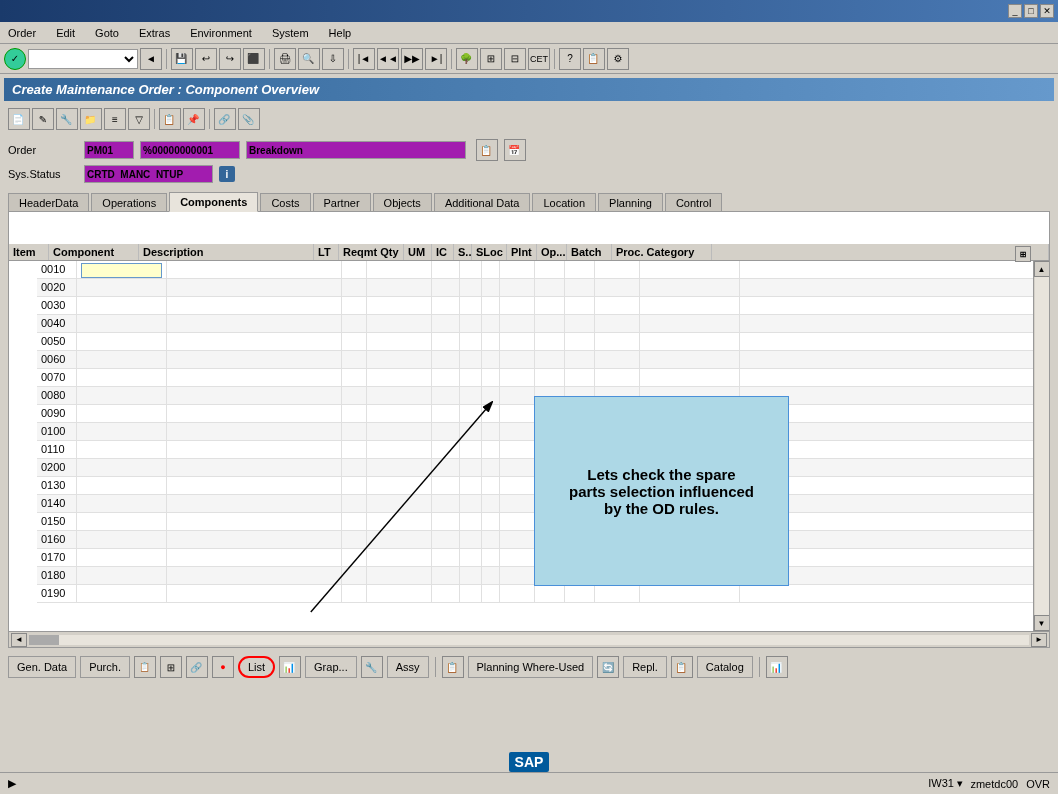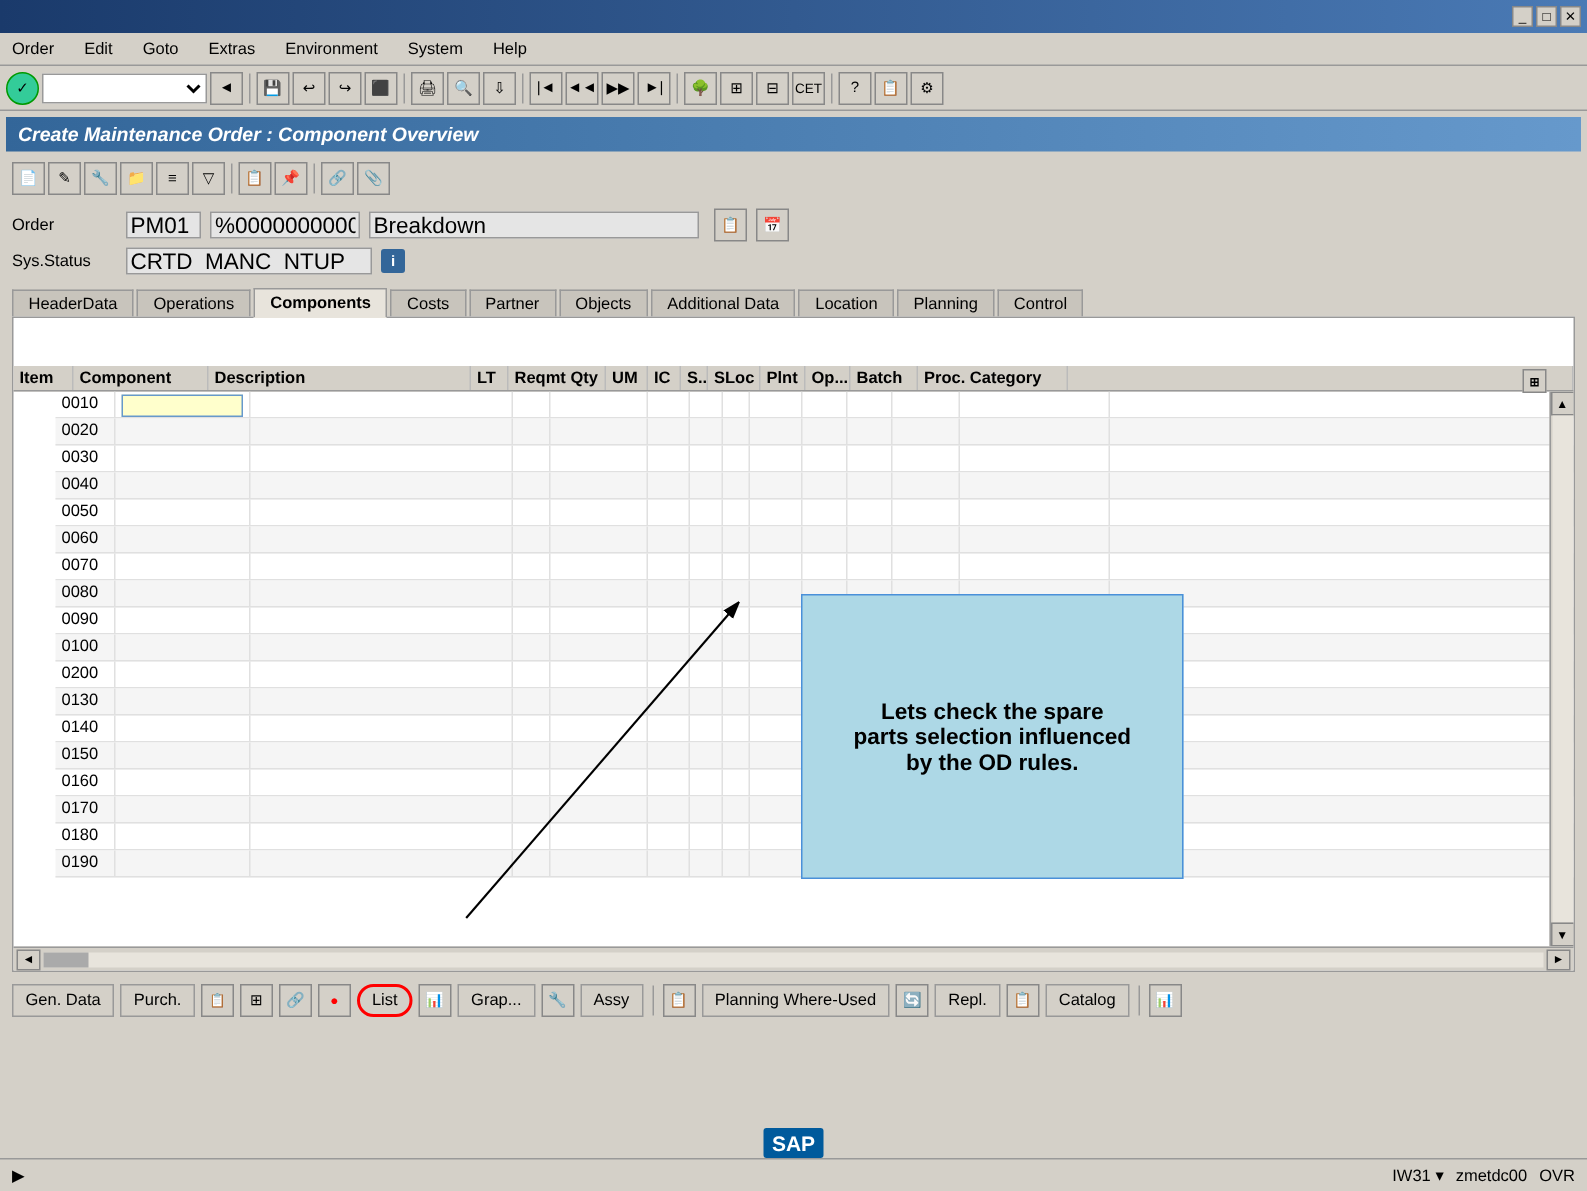--- a/index.html
+++ b/index.html
@@ -120,35 +120,36 @@
       gap: 6px;
     }
     .form-label {
       font-size: 11px;
       color: #000;
       min-width: 70px;
     }
     .form-input {
       height: 18px;
       border: 1px solid #999;
-      background: #e5e5e5;
-      font-size: 15px;
+      background: #a21caf;
+      font-size: 10px;
       padding: 0 2px;
+      font-weight: bold;
     }
     .form-input-order {
       width: 50px;
     }
     .form-input-order2 {
       width: 100px;
     }
     .form-input-desc {
       width: 220px;
     }
     .form-input-sys {
-      width: 164px;
+      width: 129px;
     }
     .info-icon {
       width: 16px;
       height: 16px;
       background: #336699;
       color: white;
       font-size: 10px;
       font-weight: bold;
       display: flex;
       align-items: center;
@@ -718,20 +719,36 @@
             <div class="table-cell col-ic"></div>
             <div class="table-cell col-s"></div>
             <div class="table-cell col-sloc"></div>
             <div class="table-cell col-plnt"></div>
             <div class="table-cell col-op"></div>
             <div class="table-cell col-batch"></div>
             <div class="table-cell col-proc"></div>
             <div class="table-cell col-end"></div>
           </div>
         <div class="table-row">
+            <div class="table-cell col-item">0110</div>
+            <div class="table-cell col-component"></div>
+            <div class="table-cell col-description"></div>
+            <div class="table-cell col-lt"></div>
+            <div class="table-cell col-reqmt"></div>
+            <div class="table-cell col-um"></div>
+            <div class="table-cell col-ic"></div>
+            <div class="table-cell col-s"></div>
+            <div class="table-cell col-sloc"></div>
+            <div class="table-cell col-plnt"></div>
+            <div class="table-cell col-op"></div>
+            <div class="table-cell col-batch"></div>
+            <div class="table-cell col-proc"></div>
+            <div class="table-cell col-end"></div>
+          </div>
+        <div class="table-row">
             <div class="table-cell col-item">0200</div>
             <div class="table-cell col-component"></div>
             <div class="table-cell col-description"></div>
             <div class="table-cell col-lt"></div>
             <div class="table-cell col-reqmt"></div>
             <div class="table-cell col-um"></div>
             <div class="table-cell col-ic"></div>
             <div class="table-cell col-s"></div>
             <div class="table-cell col-sloc"></div>
             <div class="table-cell col-plnt"></div>

